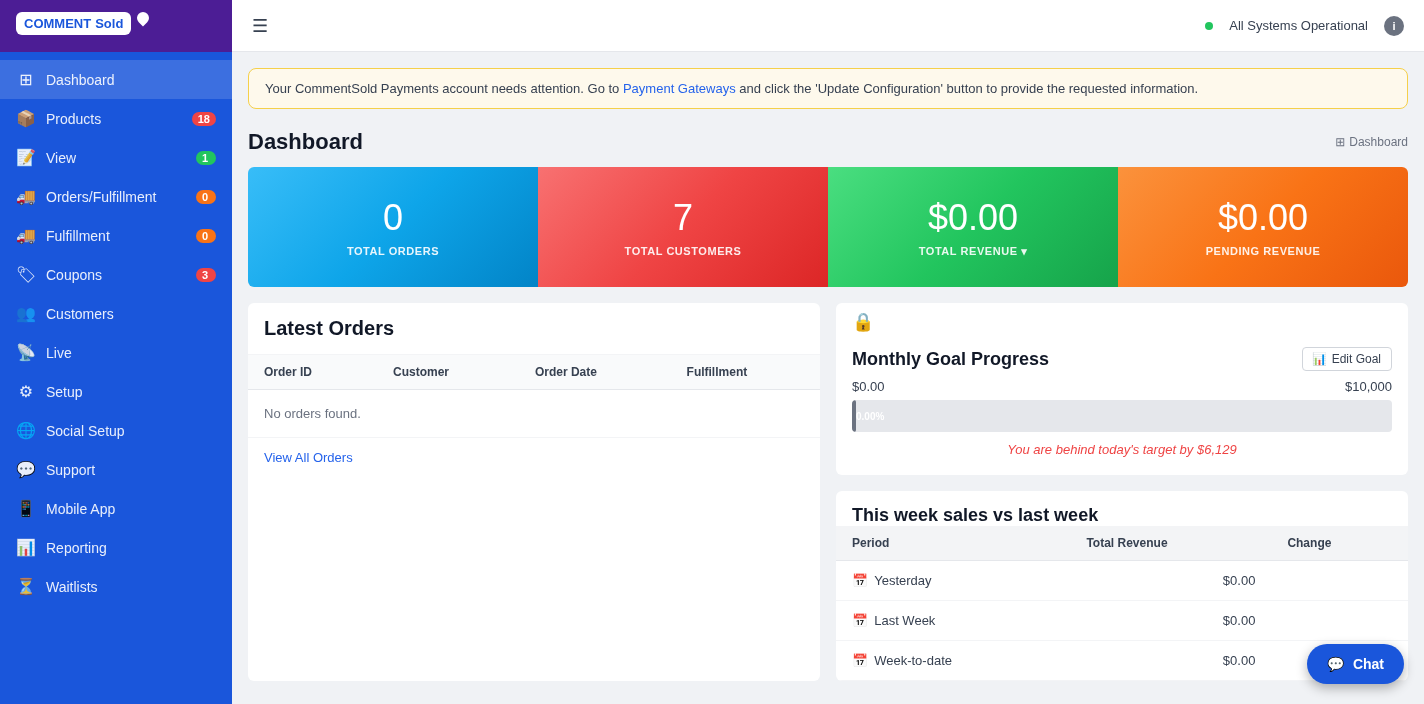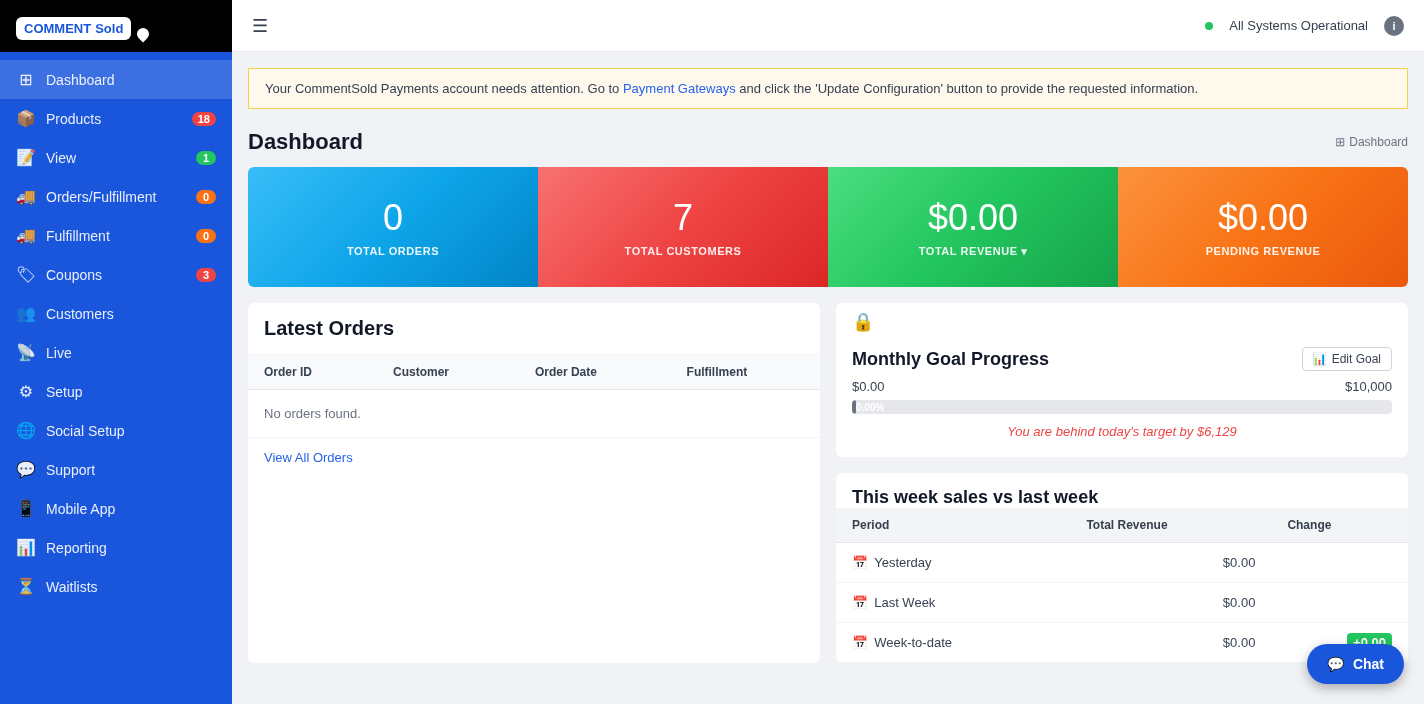--- a/index.html
+++ b/index.html
@@ -11,23 +11,23 @@
       background: #1a56db;
       color: white;
       display: flex;
       flex-direction: column;
       flex-shrink: 0;
       height: 100%;
       overflow-y: auto;
     }
     .sidebar-logo {
       padding: 12px 16px;
-      background: #000000;
-      display: flex;
-      align-items: flex-end;
+      background: #4c1d95;
+      display: flex;
+      align-items: flex-start;
       min-height: 52px;
     }
     .logo-box {
       background: white;
       border-radius: 6px;
       padding: 4px 8px;
       display: flex;
       align-items: center;
       gap: 2px;
     }
@@ -46,21 +46,20 @@
     .nav-item .nav-icon { margin-right: 10px; font-size: 16px; width: 20px; text-align: center; }
     .nav-badge {
       margin-left: auto;
       background: #ef4444;
       color: white;
       border-radius: 10px;
       padding: 1px 6px;
       font-size: 11px;
       font-weight: 600;
       min-width: 20px;
-      text-align: center;
     }
     .nav-badge.orange { background: #f97316; }
     .nav-badge.green { background: #22c55e; }
 
     
     .main {
       flex: 1;
       display: flex;
       flex-direction: column;
       overflow: hidden;
@@ -98,21 +97,21 @@
       padding: 0;
       background: #f0f2f5;
     }
 
     
     .alert-banner {
       background: #fef9ec;
       border: 1px solid #f5d04a;
       margin: 16px;
       padding: 12px 16px;
-      border-radius: 0;
+      border-radius: 8px;
       font-size: 13px;
       color: #374151;
     }
     .alert-banner a { color: #2563eb; text-decoration: none; }
 
     
     .page-header {
       display: flex;
       align-items: center;
       justify-content: space-between;
@@ -228,21 +227,21 @@
     .goal-amounts {
       display: flex;
       justify-content: space-between;
       font-size: 13px;
       color: #374151;
       margin-bottom: 6px;
     }
     .progress-bar-bg {
       background: #e5e7eb;
       border-radius: 4px;
-      height: 14px;
+      height: 32px;
       overflow: hidden;
       margin-bottom: 6px;
     }
     .progress-bar-fill {
       height: 100%;
       background: #6b7280;
       border-radius: 4px;
       display: flex;
       align-items: center;
       padding-left: 4px;

